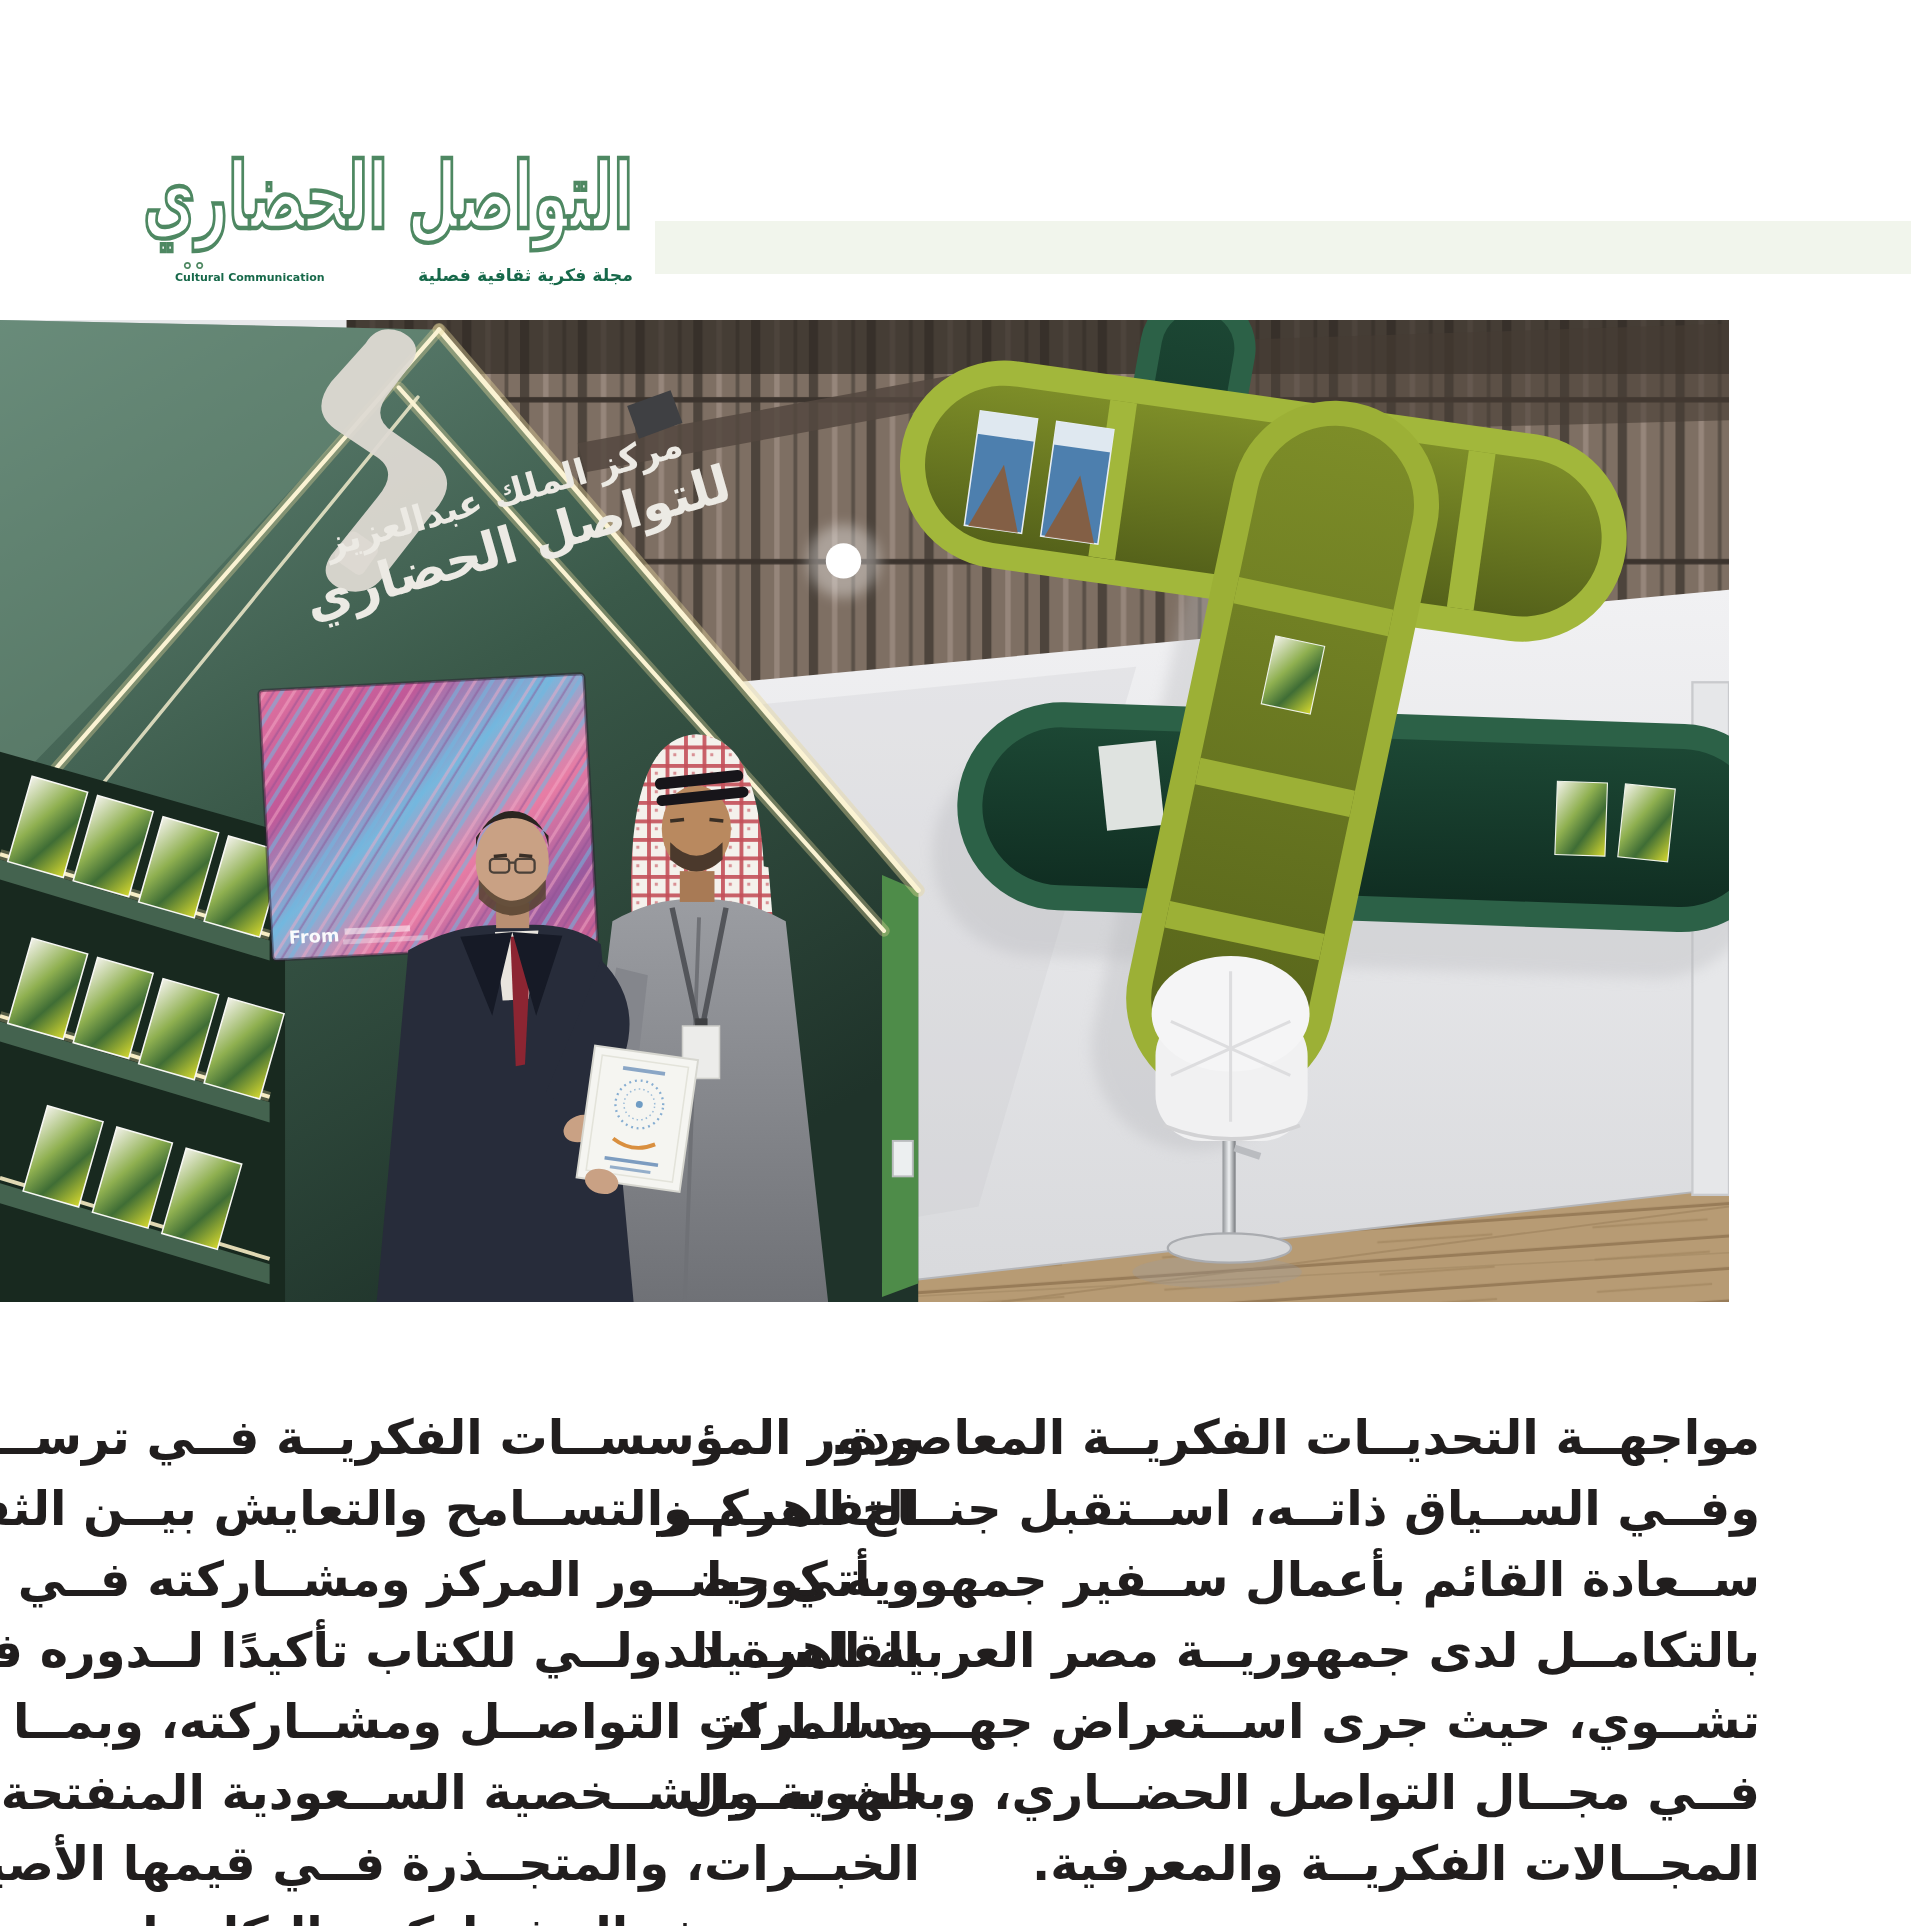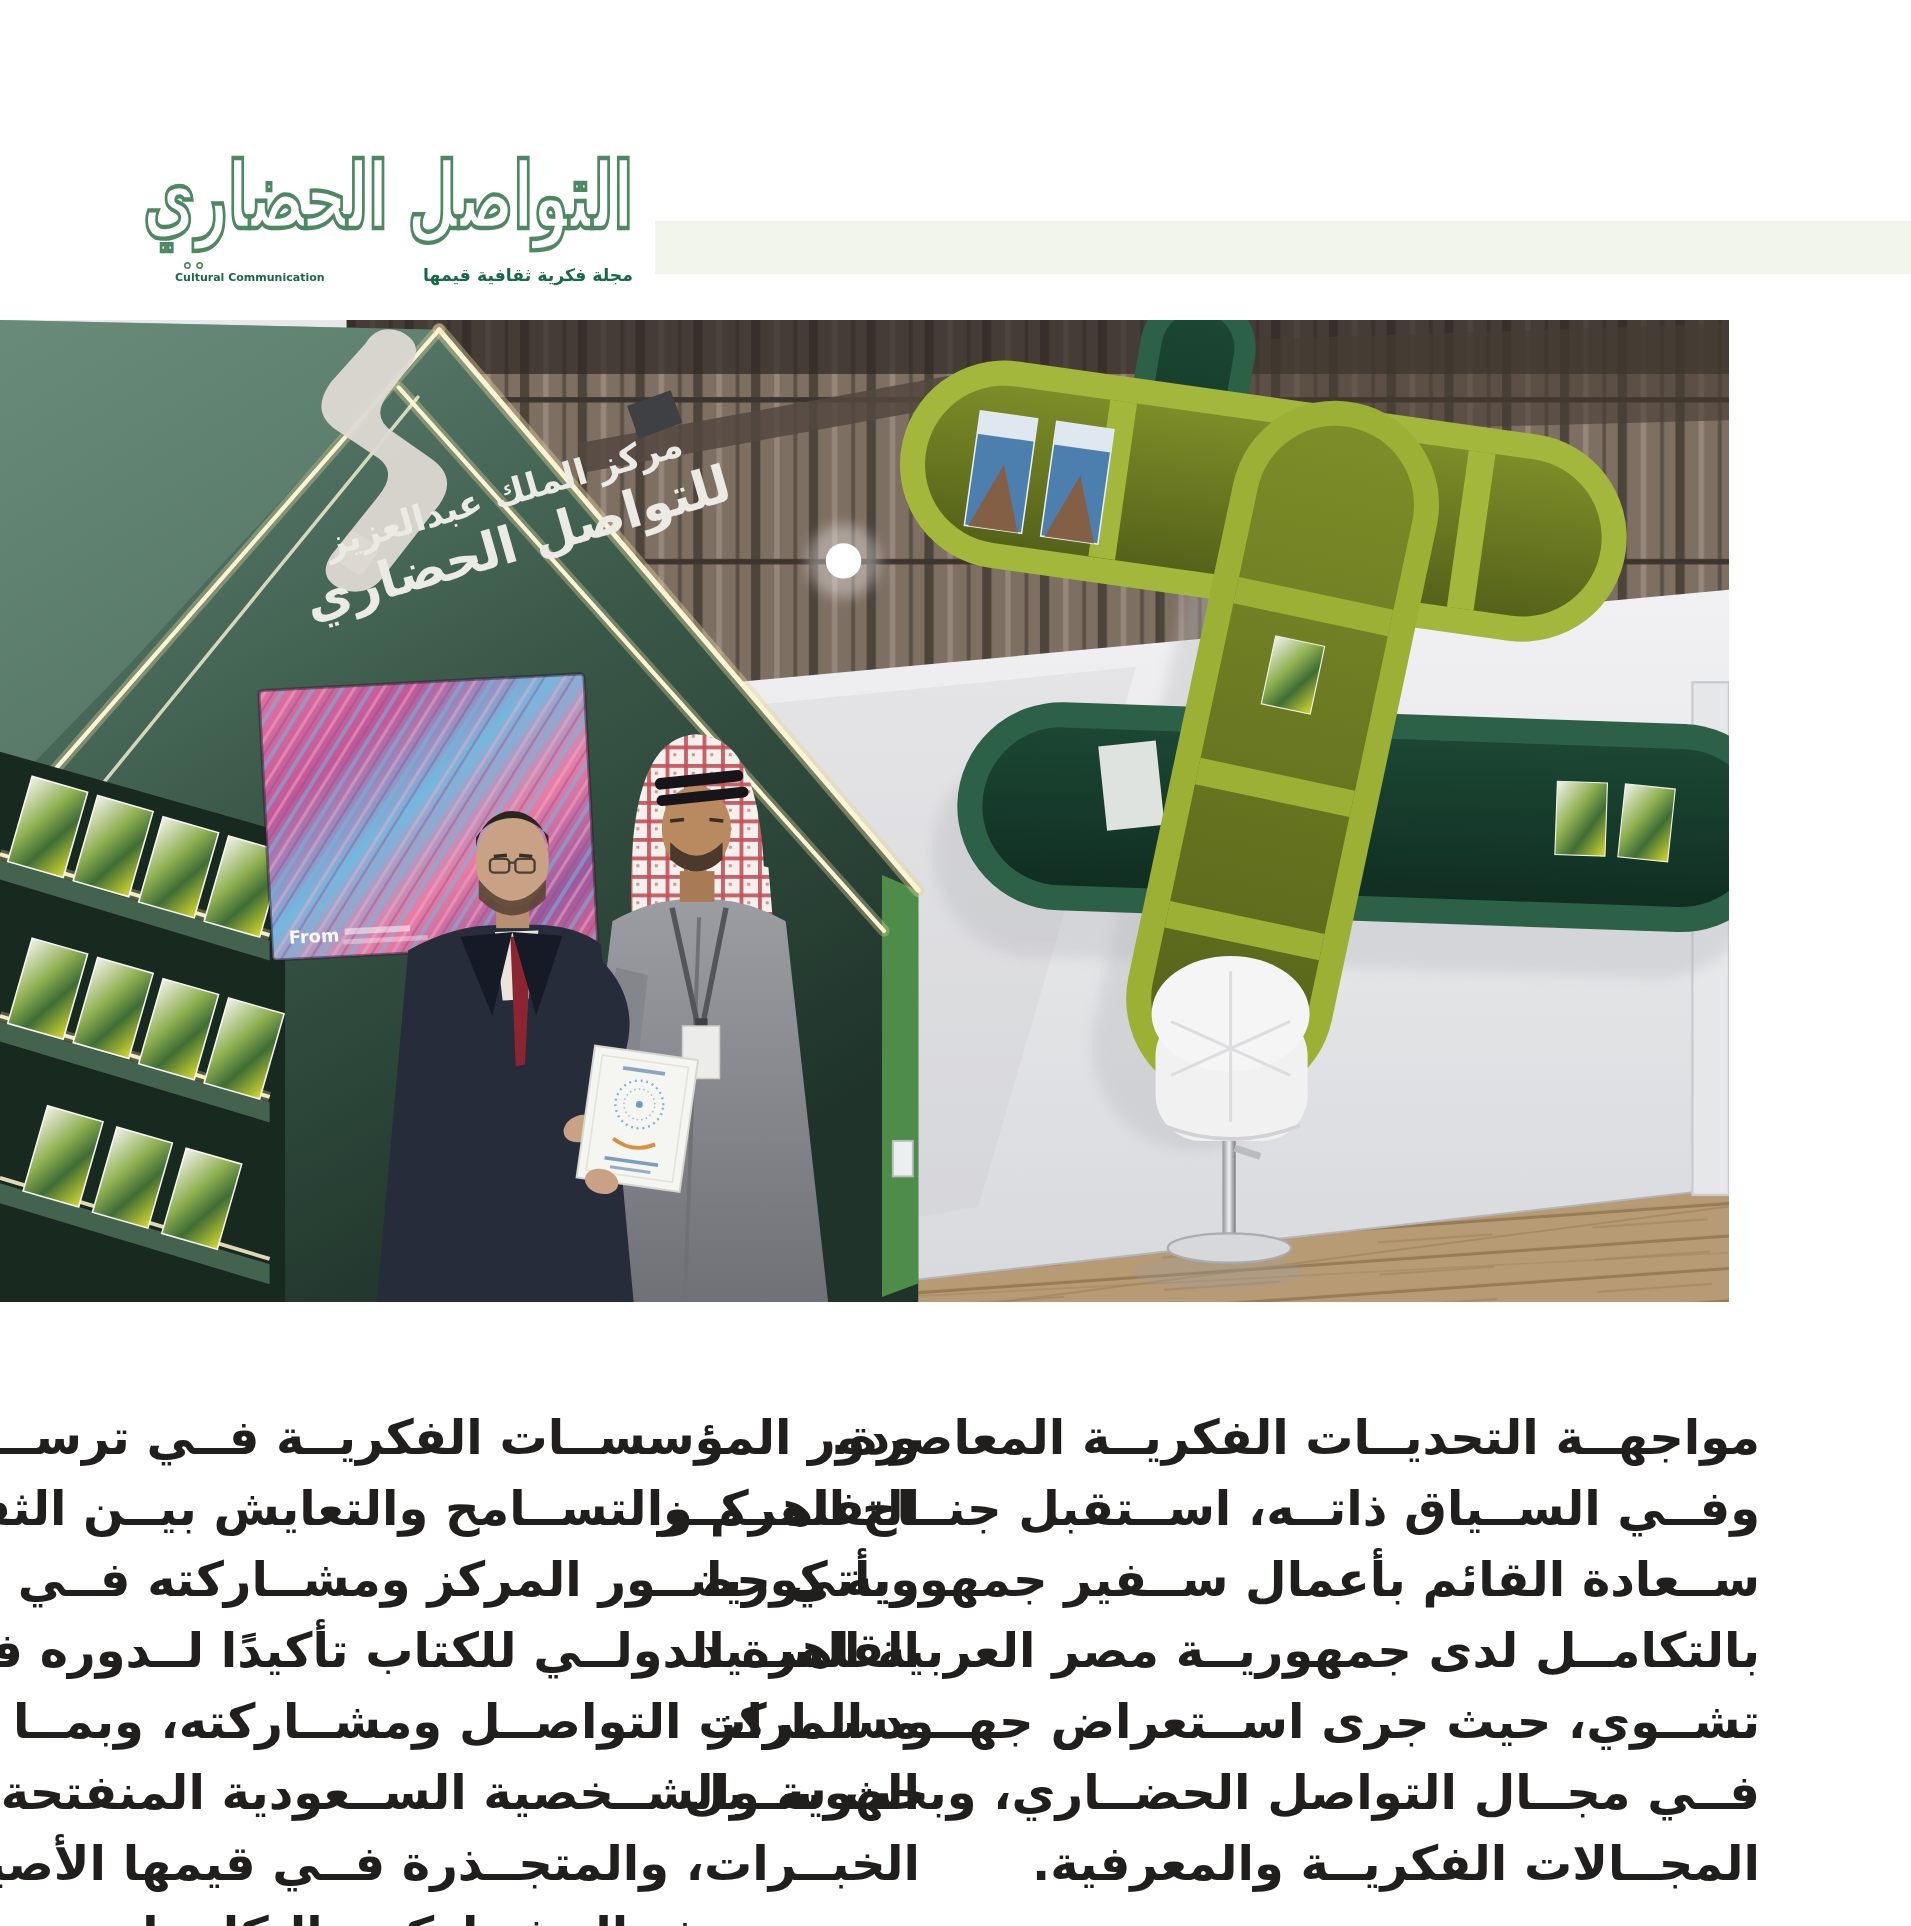--- a/index.html
+++ b/index.html
@@ -38,21 +38,21 @@
 </head>
 <body>
 
 <div class="abs band"></div>
 
 <div class="abs masthead">
   <span class="m-title">التواصل الحضاري</span>
   <span class="m-dots">°°</span>
   <div class="m-sub">
     <span class="m-sub-en">Cultural Communication</span>
-    <span class="m-sub-ar">مجلة فكرية ثقافية قيمها</span>
+    <span class="m-sub-ar">مجلة فكرية ثقافية فصلية</span>
   </div>
 </div>
 
 <div class="abs photo">
 <svg viewBox="0 0 4489 2548" preserveAspectRatio="none">
   <defs>
     <linearGradient id="boothGrad" x1="0" y1="0" x2="0.55" y2="1">
       <stop offset="0" stop-color="#66897a"></stop>
           <stop offset="0.5" stop-color="#3a5949"></stop>
           <stop offset="1" stop-color="#1f332a"></stop>

